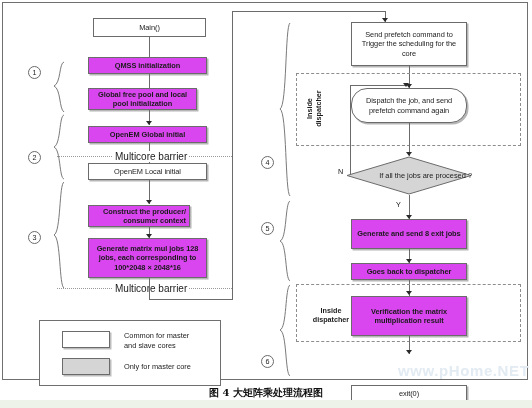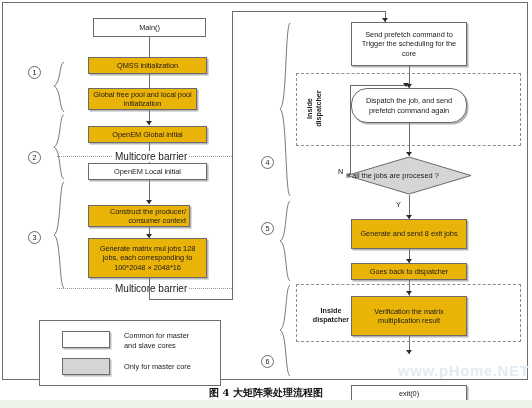--- a/index.html
+++ b/index.html
@@ -32,36 +32,36 @@
     align-items:center;
     justify-content:center;
     text-align:center;
     font-size:7.4px;
     line-height:9.4px;
     color:#1b1b1b;
     padding:1px 3px;
     background:#ffffff;
     letter-spacing:-0.05px;
   }
-  .box.shaded{ background:#eab308; }
+  .box.shaded{ background:#d946ef;font-weight:bold; }
   .box.shadow{ box-shadow:1.5px 1.5px 0 0 #b6b6b6; }
 
   
   .diamond{
     position:absolute;
     display:flex;
     align-items:center;
     justify-content:center;
   }
   .diamond .dtext{
     position:relative;
     z-index:2;
     font-size:7.4px;
     line-height:9.4px;
-    text-align:left;
+    text-align:right;
     color:#1b1b1b;
     width:100%;
   }
   .diamond svg{ position:absolute; left:0; top:0; }
 
   
   .ln{ position:absolute; background:#6b6b6b; }
   .lnv{ width:1px; }
   .lnh{ height:1px; }
   .arw{

